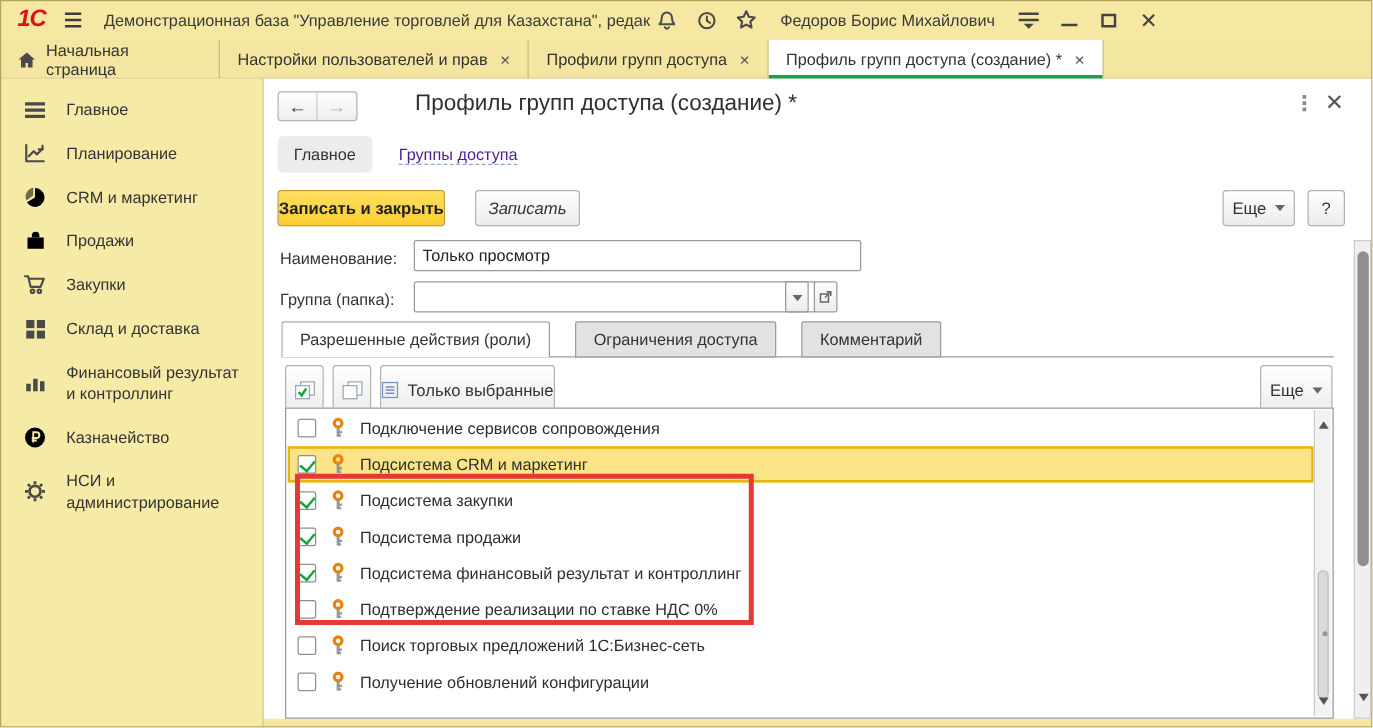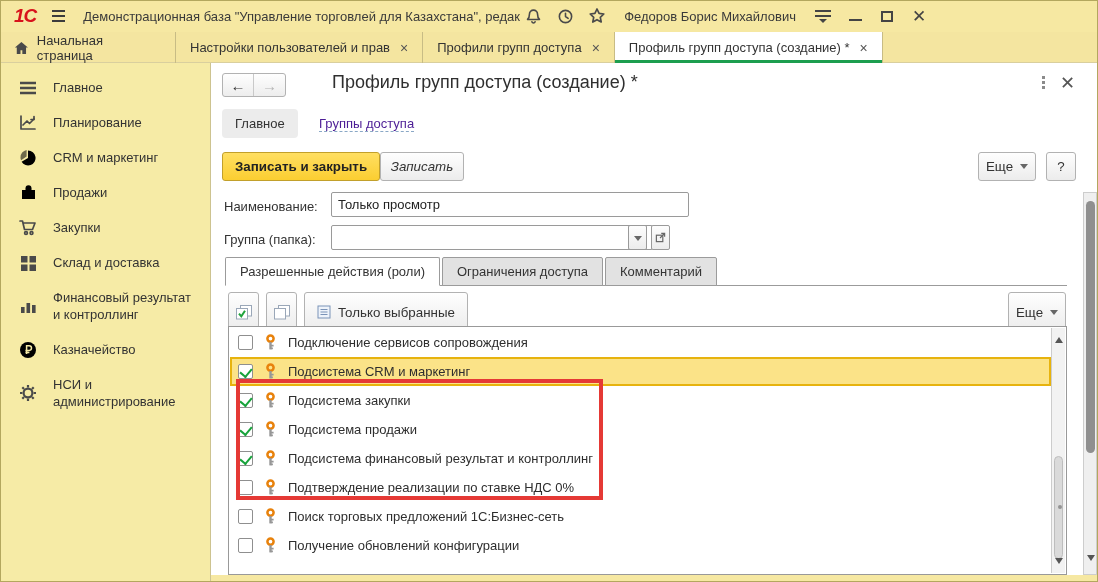--- a/index.html
+++ b/index.html
@@ -45,34 +45,34 @@
   .navbtns span:first-child{border-right:1px solid #c9c9c9;color:#333;}
   .navbtns span:last-child{color:#b5b5b5;}
   .page-title{position:absolute;left:332px;top:72px;font-size:18px;color:#2f2f2f;}
   .kebab{position:absolute;left:1036px;top:76px;width:14px;height:18px;display:flex;flex-direction:column;align-items:center;gap:2px;cursor:pointer;}
   .kebab i{width:3px;height:3px;background:#8b8b8b;}
   .form-x{position:absolute;left:1060px;top:72px;font-size:18px;color:#555;cursor:pointer;}
 
   .chip{position:absolute;left:222px;top:109px;height:29px;background:#ececec;border-radius:4px;display:flex;align-items:center;padding:0 13px;color:#333;}
   .grp-link{position:absolute;left:299px;top:116px;color:#4c1d95;border-bottom:1px dashed #8aa8c6;cursor:pointer;margin-left:20px;}
 
-  .btn{display:inline-flex;align-items:center;justify-content:center;gap:7px;height:29px;padding:0 12px;background:linear-gradient(#fefefe,#ececec);border:1px solid #b2b2b2;border-radius:3px;color:#333;cursor:pointer;}
+  .btn{display:inline-flex;align-items:center;justify-content:center;gap:7px;height:29px;padding:0 0;background:linear-gradient(#fefefe,#ececec);border:1px solid #b2b2b2;border-radius:3px;color:#333;cursor:pointer;}
   .btn.primary{background:linear-gradient(#ffdf62,#fbce31);border-color:#c2a02b;font-weight:bold;color:#222;}
   .caret{width:0;height:0;border:4px solid transparent;border-top:5px solid #666;margin-top:4px;}
   .cmd-save-close{position:absolute;left:222px;top:152px;}
   .cmd-save{position:absolute;left:380px;top:152px;width:84px;font-style:italic;}
   .cmd-more{position:absolute;left:978px;top:152px;width:58px;}
   .cmd-help{position:absolute;left:1046px;top:152px;width:30px;}
 
   .f-label{position:absolute;left:224px;color:#333;}
   .inp{position:absolute;height:25px;border:1px solid #9a9a9a;background:#fff;font-family:inherit;font-size:13px;color:#222;padding:0 6px;border-radius:2px;margin-left:24px;}
   .combo-btn{position:absolute;height:25px;width:19px;border:1px solid #9a9a9a;background:linear-gradient(#fdfdfd,#ececec);display:flex;align-items:center;justify-content:center;cursor:pointer;border-radius:2px;}
 
   .itabs{position:absolute;left:225px;top:257px;height:29px;display:flex;z-index:2;}
-  .itab{height:29px;display:flex;align-items:center;padding:0 14px;border:1px solid #9b9b9b;background:#e2e2e2;margin-right:2px;cursor:pointer;border-radius:2px 2px 0 0;color:#333;}
+  .itab{height:29px;display:flex;align-items:center;padding:0 14px;border:1px solid #9b9b9b;background:#e2e2e2;margin-right:20px;cursor:pointer;border-radius:2px 2px 0 0;color:#333;}
   .itab.active{background:#fff;border-bottom-color:#fff;position:relative;z-index:3;}
   .itab-line{position:absolute;left:225px;top:285px;width:842px;border-top:1px solid #9b9b9b;z-index:1;}
 
   .tbtn{position:absolute;top:292px;height:40px;}
   .icbtn{width:31px;padding:0;}
   .tb-only{left:304px;}
   .tb-more{left:1008px;width:58px;}
 
   
   .listbox{position:absolute;left:228px;top:326px;width:839px;height:249px;border:1px solid #999;background:#fff;}

